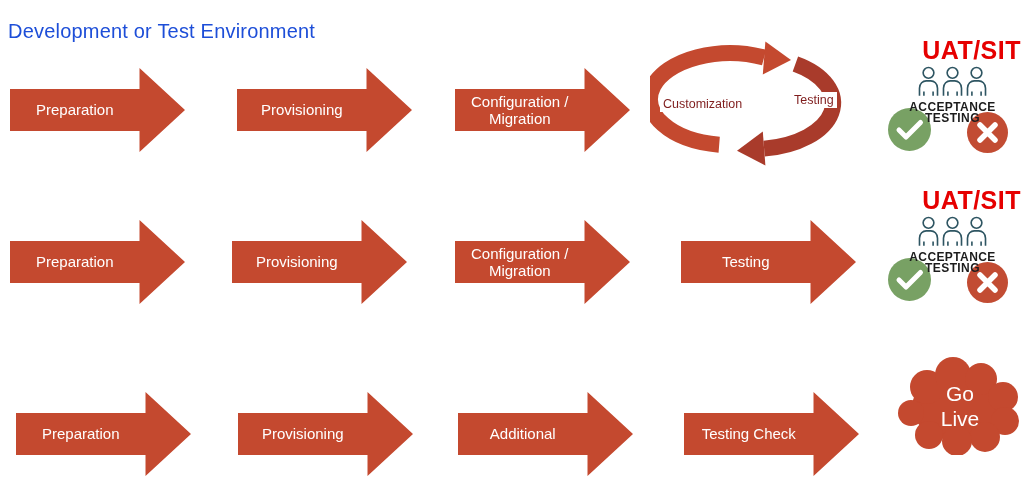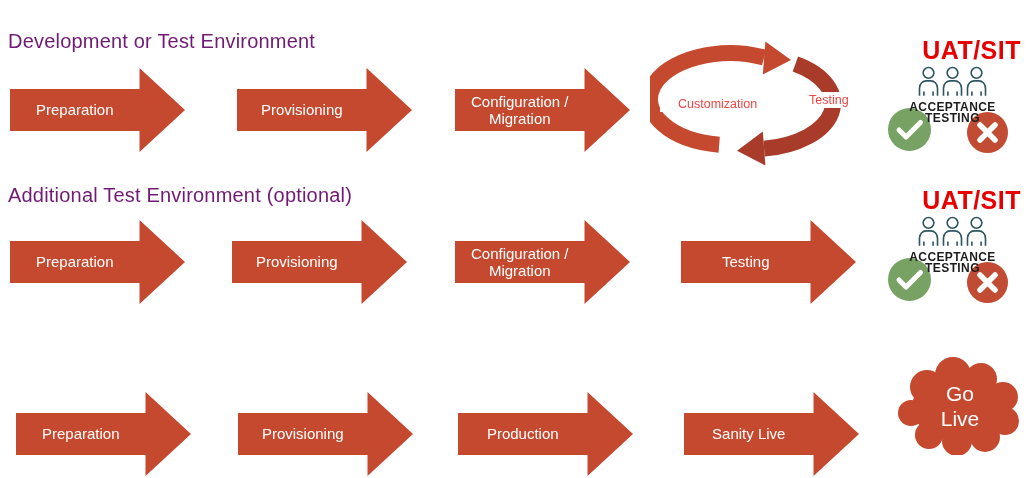--- a/index.html
+++ b/index.html
@@ -1,39 +1,38 @@
 <!DOCTYPE html>
 <html><head>
 <meta charset="utf-8">
 <style>
   html,body { margin:0; padding:0; background:#fff; }
   .canvas {
     position:relative; width:1027px; height:478px; background:#ffffff;
     font-family:"Liberation Sans", sans-serif; overflow:hidden;
   }
   .section-title {
-    position:absolute; font-size:20px; color:#701a75; letter-spacing:0.2px;
+    position:absolute; font-size:20px; color:#1d4ed8; letter-spacing:0.2px;
     white-space:nowrap;
-    margin-top:10px;
   }
   .arrow { position:absolute; width:175px; height:84px; }
   .arrow-shape {
     position:absolute; inset:0; background:#C4492F;
     clip-path:polygon(0 25%, 74% 25%, 74% 0%, 100% 50%, 74% 100%, 74% 75%, 0 75%);
   }
   .arrow-label {
     position:absolute; left:0; top:0; width:74%; height:100%;
     display:flex; align-items:center; justify-content:center; text-align:center;
     color:#fff; font-size:15px; line-height:1.15; padding:0 6px; box-sizing:border-box;
   }
   .cycle { position:absolute; width:210px; height:135px; }
   .cycle svg { position:absolute; inset:0; }
   .cycle-label {
-    position:absolute; background:#fff; color:#ef4444; font-size:12.5px;
-    padding:1px 18px; white-space:nowrap;
+    position:absolute; background:#fff; color:#7f1d1d; font-size:12.5px;
+    padding:1px 3px; white-space:nowrap;
   }
   .uat { position:absolute; width:137px; height:118px; }
   .uat-title {
     text-align:right; font-size:25px; font-weight:bold; color:#e60000;
     letter-spacing:0.5px; line-height:24px;
   }
   .uat-people { display:flex; justify-content:center; gap:1px; margin-top:4px; position:relative; z-index:0; }
   .uat-caption {
     position:absolute; left:0; right:0; top:64px; text-align:center;
     font-size:12px; font-weight:bold; color:#1c1c1c; line-height:11px;
@@ -115,21 +114,20 @@
     <svg class="badge green" width="43" height="43" viewBox="0 0 43 43">
       <circle cx="21.5" cy="21.5" r="21.5" fill="#78A164"></circle>
       <path d="M11 22 l7 7 l14.5 -14.5" stroke="#fff" stroke-width="5" fill="none" stroke-linecap="round" stroke-linejoin="round"></path>
     </svg>
     <svg class="badge red" width="41" height="41" viewBox="0 0 41 41">
       <circle cx="20.5" cy="20.5" r="20.5" fill="#C24C33"></circle>
       <path d="M13 13 L28 28 M28 13 L13 28" stroke="#fff" stroke-width="5.5" stroke-linecap="round"></path>
     </svg>
   </div>
 
-  <div class="section-title" style="left:8px; top:174px;">Additional Test Environment (optional)</div>
 
   <div class="arrow" style="left:10px; top:220px;">
     <div class="arrow-shape"></div>
     <div class="arrow-label">Preparation</div>
   </div>
   <div class="arrow" style="left:232px; top:220px;">
     <div class="arrow-shape"></div>
     <div class="arrow-label">Provisioning</div>
   </div>
   <div class="arrow" style="left:455px; top:220px;">
@@ -187,25 +185,25 @@
   <div class="arrow" style="left:16px; top:392px;">
     <div class="arrow-shape"></div>
     <div class="arrow-label">Preparation</div>
   </div>
   <div class="arrow" style="left:238px; top:392px;">
     <div class="arrow-shape"></div>
     <div class="arrow-label">Provisioning</div>
   </div>
   <div class="arrow" style="left:458px; top:392px;">
     <div class="arrow-shape"></div>
-    <div class="arrow-label">Production</div>
+    <div class="arrow-label">Additional</div>
   </div>
   <div class="arrow" style="left:684px; top:392px;">
     <div class="arrow-shape"></div>
-    <div class="arrow-label">Sanity Live</div>
+    <div class="arrow-label">Testing Check</div>
   </div>
 
   <div class="cloud" style="left:897px; top:353px;">
     <svg viewBox="0 0 126 102" width="126" height="102">
       <g fill="#C4492F">
         <ellipse cx="63" cy="54" rx="48" ry="34"></ellipse>
         <circle cx="30" cy="34" r="17"></circle>
         <circle cx="56" cy="22" r="18"></circle>
         <circle cx="84" cy="26" r="16"></circle>
         <circle cx="106" cy="44" r="15"></circle>

